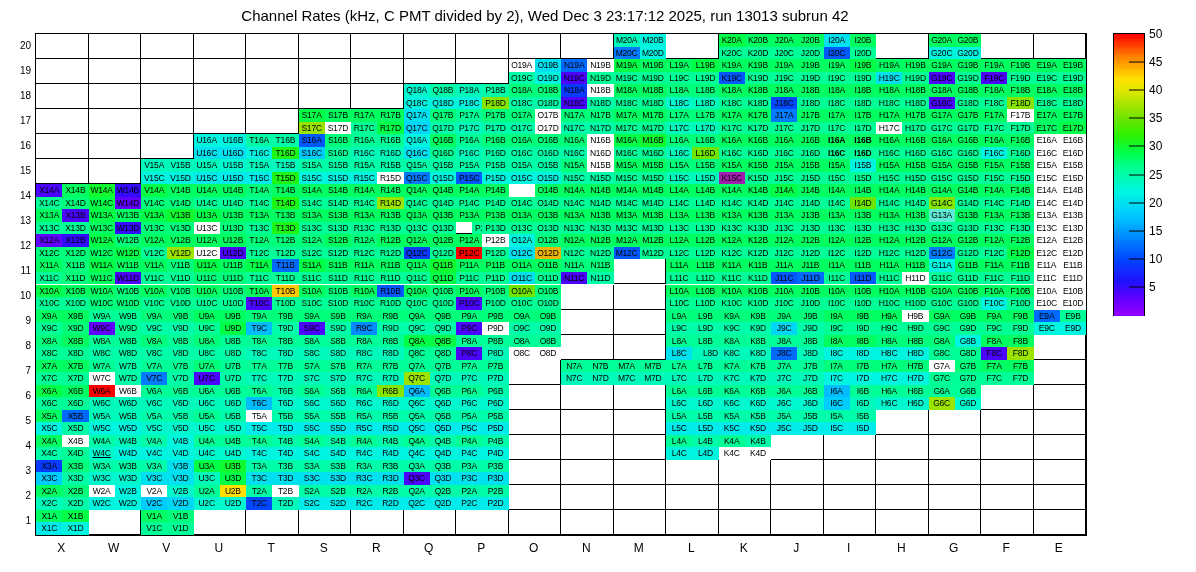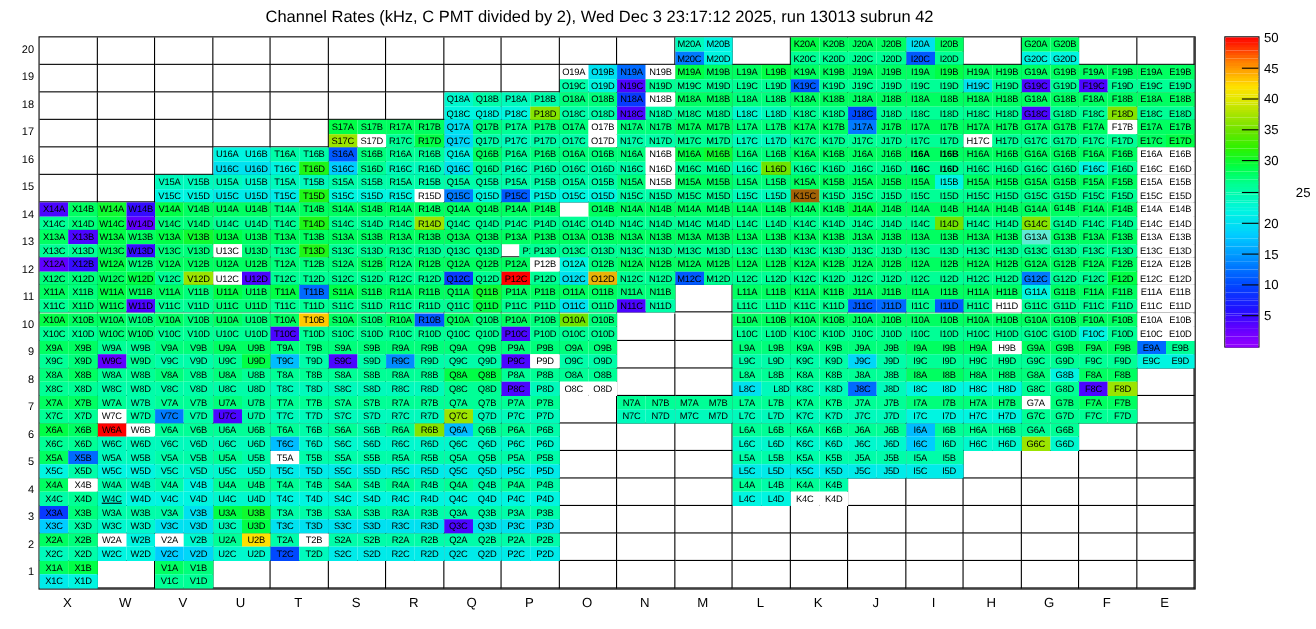--- a/index.html
+++ b/index.html
@@ -1289,21 +1289,21 @@
         </div>
         <div class="mod" style="left: 682.5px; top: 100.2px; width: 52.5px; height: 25.05px;">
           <div class="sub" style="left: 0px; top: 0px; width: 26.25px; height: 12.525px; background: rgb(0, 255, 97);">K16A</div>
           <div class="sub" style="left: 26.25px; top: 0px; width: 26.25px; height: 12.525px; background: rgb(0, 255, 97);">K16B</div>
           <div class="sub" style="left: 0px; top: 12.525px; width: 26.25px; height: 12.525px; background: rgb(0, 255, 150);">K16C</div>
           <div class="sub" style="left: 26.25px; top: 12.525px; width: 26.25px; height: 12.525px; background: rgb(0, 255, 150);">K16D</div>
         </div>
         <div class="mod" style="left: 682.5px; top: 125.25px; width: 52.5px; height: 25.05px;">
           <div class="sub" style="left: 0px; top: 0px; width: 26.25px; height: 12.525px; background: rgb(0, 255, 97);">K15A</div>
           <div class="sub" style="left: 26.25px; top: 0px; width: 26.25px; height: 12.525px; background: rgb(0, 255, 97);">K15B</div>
-          <div class="sub" style="left: 0px; top: 12.525px; width: 26.25px; height: 12.525px; background: #a16207;">K15C</div>
+          <div class="sub" style="left: 0px; top: 12.525px; width: 26.25px; height: 12.525px; background: #a21caf;">K15C</div>
           <div class="sub" style="left: 26.25px; top: 12.525px; width: 26.25px; height: 12.525px; background: rgb(0, 255, 150);">K15D</div>
         </div>
         <div class="mod" style="left: 682.5px; top: 150.3px; width: 52.5px; height: 25.05px;">
           <div class="sub" style="left: 0px; top: 0px; width: 26.25px; height: 12.525px; background: rgb(0, 255, 97);">K14A</div>
           <div class="sub" style="left: 26.25px; top: 0px; width: 26.25px; height: 12.525px; background: rgb(0, 255, 97);">K14B</div>
           <div class="sub" style="left: 0px; top: 12.525px; width: 26.25px; height: 12.525px; background: rgb(0, 255, 150);">K14C</div>
           <div class="sub" style="left: 26.25px; top: 12.525px; width: 26.25px; height: 12.525px; background: rgb(0, 255, 150);">K14D</div>
         </div>
         <div class="mod" style="left: 682.5px; top: 175.35px; width: 52.5px; height: 25.05px;">
           <div class="sub" style="left: 0px; top: 0px; width: 26.25px; height: 12.525px; background: rgb(0, 255, 97);">K13A</div>
@@ -1689,21 +1689,21 @@
           <div class="sub" style="left: 26.25px; top: 12.525px; width: 26.25px; height: 12.525px; background: rgb(0, 255, 150);">G16D</div>
         </div>
         <div class="mod" style="left: 892.5px; top: 125.25px; width: 52.5px; height: 25.05px;">
           <div class="sub" style="left: 0px; top: 0px; width: 26.25px; height: 12.525px; background: rgb(0, 255, 97);">G15A</div>
           <div class="sub" style="left: 26.25px; top: 0px; width: 26.25px; height: 12.525px; background: rgb(0, 255, 97);">G15B</div>
           <div class="sub" style="left: 0px; top: 12.525px; width: 26.25px; height: 12.525px; background: rgb(0, 255, 150);">G15C</div>
           <div class="sub" style="left: 26.25px; top: 12.525px; width: 26.25px; height: 12.525px; background: rgb(0, 255, 150);">G15D</div>
         </div>
         <div class="mod" style="left: 892.5px; top: 150.3px; width: 52.5px; height: 25.05px;">
           <div class="sub" style="left: 0px; top: 0px; width: 26.25px; height: 12.525px; background: rgb(0, 255, 97);">G14A</div>
-          <div class="sub" style="left: 26.25px; top: 0px; width: 26.25px; height: 12.525px; background: rgb(0, 255, 97); font-family: Liberation Mono, monospace;">G14B</div>
+          <div class="sub" style="left: 26.25px; top: 0px; width: 26.25px; height: 12.525px; background: rgb(0, 255, 97);">G14B</div>
           <div class="sub" style="left: 0px; top: 12.525px; width: 26.25px; height: 12.525px; background: rgb(133, 228, 0);">G14C</div>
           <div class="sub" style="left: 26.25px; top: 12.525px; width: 26.25px; height: 12.525px; background: rgb(0, 255, 150);">G14D</div>
         </div>
         <div class="mod" style="left: 892.5px; top: 175.35px; width: 52.5px; height: 25.05px;">
           <div class="sub" style="left: 0px; top: 0px; width: 26.25px; height: 12.525px; background: #5eead4;">G13A</div>
           <div class="sub" style="left: 26.25px; top: 0px; width: 26.25px; height: 12.525px; background: rgb(0, 255, 97);">G13B</div>
           <div class="sub" style="left: 0px; top: 12.525px; width: 26.25px; height: 12.525px; background: rgb(0, 255, 150);">G13C</div>
           <div class="sub" style="left: 26.25px; top: 12.525px; width: 26.25px; height: 12.525px; background: rgb(0, 255, 150);">G13D</div>
         </div>
         <div class="mod" style="left: 892.5px; top: 200.4px; width: 52.5px; height: 25.05px;">
@@ -2063,21 +2063,21 @@
     </div>
   <div id="cbticks">
       <div class="t" style="top: 253.9px;">5</div>
       <div class="tk" style="top: 253.9px;"></div>
       <div class="t" style="top: 225.8px;">10</div>
       <div class="tk" style="top: 225.8px;"></div>
       <div class="t" style="top: 197.7px;">15</div>
       <div class="tk" style="top: 197.7px;"></div>
       <div class="t" style="top: 169.6px;">20</div>
       <div class="tk" style="top: 169.6px;"></div>
-      <div class="t" style="top: 141.5px; margin-left: 29px;">25</div>
+      <div class="t" style="top: 141.5px;">25</div>
       <div class="tk" style="top: 141.5px;"></div>
       <div class="t" style="top: 113.4px;">30</div>
       <div class="tk" style="top: 113.4px;"></div>
       <div class="t" style="top: 85.3px;">35</div>
       <div class="tk" style="top: 85.3px;"></div>
       <div class="t" style="top: 57.2px;">40</div>
       <div class="tk" style="top: 57.2px;"></div>
       <div class="t" style="top: 29.1px;">45</div>
       <div class="tk" style="top: 29.1px;"></div>
       <div class="t" style="top: 1px;">50</div>

